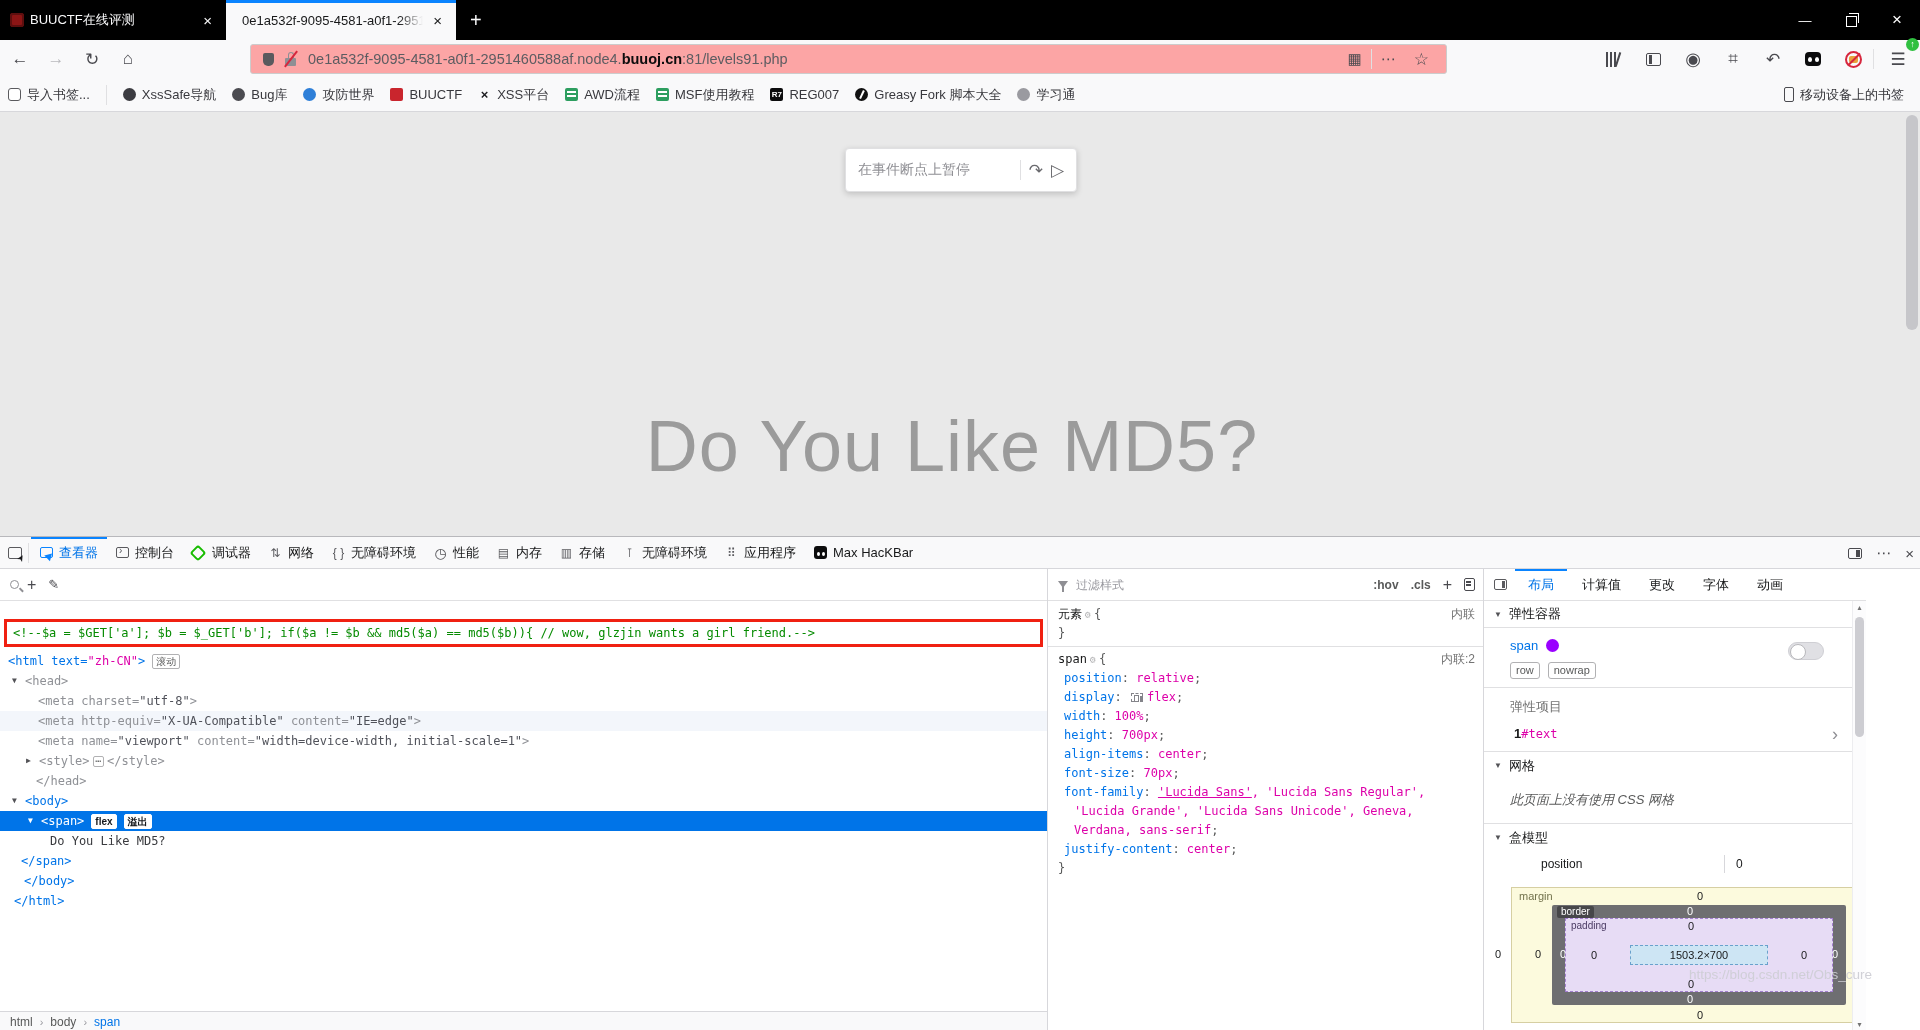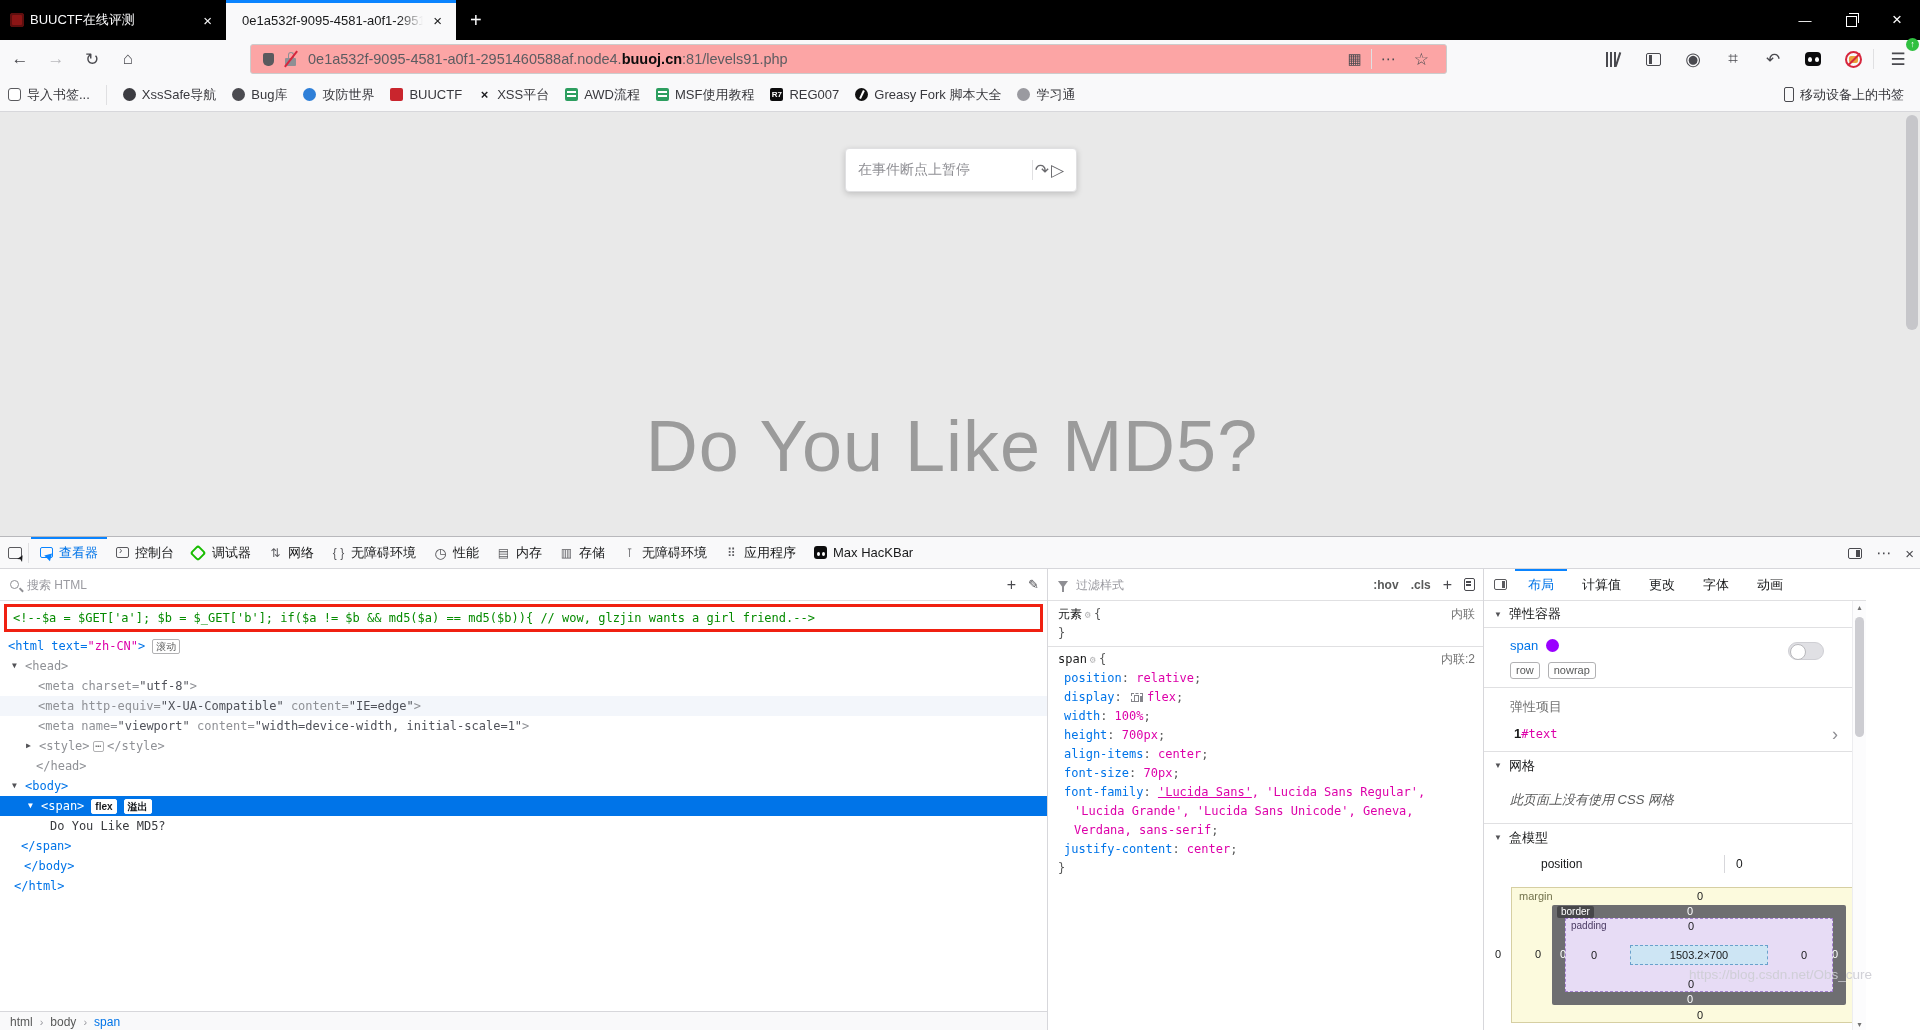--- a/index.html
+++ b/index.html
@@ -70,21 +70,21 @@
   .ic-green::before{content:"";position:absolute;left:2px;top:3px;right:2px;height:2px;background:#fff;box-shadow:0 4px 0 #fff}
   .ic-r7{background:#0c0c0d;color:#fff;font-size:8px;font-weight:bold;text-align:center;line-height:13px;border-radius:2px}
   .ic-fork{background:#111;border-radius:50%;position:relative}
   .ic-fork::before{content:"";position:absolute;left:6px;top:2px;width:1.5px;height:9px;background:#fff;transform:rotate(25deg)}
   .ic-gray{background:#9a9aa0;border-radius:50%}
   #bm-right{position:absolute;right:16px;display:flex;align-items:center;gap:6px;color:#38383d}
   .phoneicon{width:10px;height:15px;border:1.5px solid #4a4a4f;border-radius:2px}
 
   
   #viewport{position:absolute;left:0;top:112px;width:1920px;height:424px;background:#e9e9e9;overflow:hidden}
-  #pausebar{position:absolute;left:845px;top:36px;width:232px;height:44px;background:#fff;border:1px solid #e0e0e2;border-radius:4px;box-shadow:0 2px 6px rgba(0,0,0,.18);display:flex;align-items:center;padding:0 12px;gap:2px}
+  #pausebar{position:absolute;left:845px;top:36px;width:232px;height:44px;background:#fff;border:1px solid #e0e0e2;border-radius:4px;box-shadow:0 2px 6px rgba(0,0,0,.18);display:flex;align-items:center;padding:0 12px;gap:8px}
   #pausebar .pause-label{color:#8f8f94;font-size:14px;white-space:nowrap;flex:1}
   #pausebar .pbicon{color:#6a6a6e;font-size:17px}
   #pagetitle{position:absolute;left:0;right:16px;top:293px;text-align:center;font-size:72px;color:#9b9b9b;font-family:"Liberation Sans",sans-serif;letter-spacing:1px;white-space:nowrap}
   #page-scroll{position:absolute;right:2px;top:3px;width:12px;height:215px;background:#c6c6ca;border-radius:6px}
 
   
   #devtools{position:absolute;left:0;top:536px;width:1920px;height:494px;background:#fff;border-top:1px solid #b8b8bc;font-size:13px;color:var(--ink)}
   #dt-toolbar{position:absolute;left:0;top:0;width:1920px;height:32px;background:var(--toolbar);border-bottom:1px solid var(--border);display:flex;align-items:stretch}
   .dt-tab{display:flex;align-items:center;gap:6px;padding:0 9px;position:relative;color:var(--ink);white-space:nowrap}
   .dt-tab.active{color:var(--blue)}
@@ -115,21 +115,21 @@
   .mag::after{content:"";position:absolute;left:8px;top:8px;width:5px;height:1.5px;background:#8f8f94;transform:rotate(45deg)}
   .funnel{width:0;height:0;border-left:5px solid transparent;border-right:5px solid transparent;border-top:7px solid #8f8f94;position:relative;margin:0 2px}
   .funnel::after{content:"";position:absolute;left:-1px;top:-3px;width:2px;height:7px;background:#8f8f94}
   .ph-right{display:flex;align-items:center;gap:12px;color:#4a4a4f}
   .bold-dim{font-weight:bold;color:#585959;font-size:12px}
   .doc-ico{width:11px;height:13px;border:1.5px solid #4a4a4f;border-radius:2px;position:relative}
   .doc-ico::before{content:"";position:absolute;left:1px;top:2px;width:5px;height:1.5px;background:#4a4a4f;box-shadow:0 3px 0 #4a4a4f}
 
   
   #tree{position:absolute;left:0;top:32px;right:0;bottom:20px;overflow:hidden;font-family:"DejaVu Sans Mono","Liberation Mono",monospace;font-size:12px;line-height:20px;color:#393a3e}
-  #comment-box{margin:3px 4px 4px 4px;border:3px solid var(--red);padding:1px 6px;white-space:nowrap;overflow:hidden}
+  #comment-box{margin:18px 4px 4px 4px;border:3px solid var(--red);padding:1px 6px;white-space:nowrap;overflow:hidden}
   .comment{color:var(--green)}
   .trow{white-space:pre;height:20px;display:flex;align-items:center}
   .tag{color:var(--blue)} .attr{color:var(--blue)} .val{color:var(--magenta)}
   .dimtag{color:var(--graytag)} .dimval{color:var(--grayval)}
   .doctype{color:#85858a;font-style:italic}
   .arrow{display:inline-block;width:13px;font-size:8px;color:#535357;flex:none}
   .trow.hover{background:#f3f6fb}
   .trow.selected{background:var(--blue);color:#fff}
   .trow.selected .tag,.trow.selected .arrow{color:#fff}
   .nbadge{display:inline-block;border:1px solid #b1b1b3;border-radius:2px;background:#fff;color:#585959;font-size:10px;line-height:13px;padding:0 3px;margin-left:7px;font-family:"Liberation Sans",sans-serif}
@@ -377,21 +377,20 @@
       <div id="dt-toolbar-right">
         <span class="dock-ico"></span>
         <span style="font-size:15px">⋯</span>
         <span style="font-size:15px">×</span>
       </div>
     </div>
 
     <div id="panel-left">
       <div class="panel-head">
         <span class="mag"></span>
-        <input placeholder="搜索 HTML" style="">
         <span class="ph-right">
           <span style="font-size:16px">+</span>
           <span>✎</span>
         </span>
       </div>
       <div id="tree">
         <div id="comment-box"><span class="comment">&lt;!--$a = $GET['a']; $b = $_GET['b']; if($a != $b &amp;&amp; md5($a) == md5($b)){ // wow, glzjin wants a girl friend.--&gt;</span></div>
         <div class="trow" style="padding-left:8px"><span class="tag">&lt;html </span><span class="attr">text</span><span class="attr">=</span><span class="val">"zh-CN"</span><span class="tag">&gt;</span><span class="nbadge">滚动</span></div>
         <div class="trow" style="padding-left:12px"><span class="arrow">▼</span><span class="dimtag">&lt;head&gt;</span></div>
         <div class="trow" style="padding-left:38px"><span class="dimtag">&lt;meta charset=</span><span class="dimval">"utf-8"</span><span class="dimtag">&gt;</span></div>

